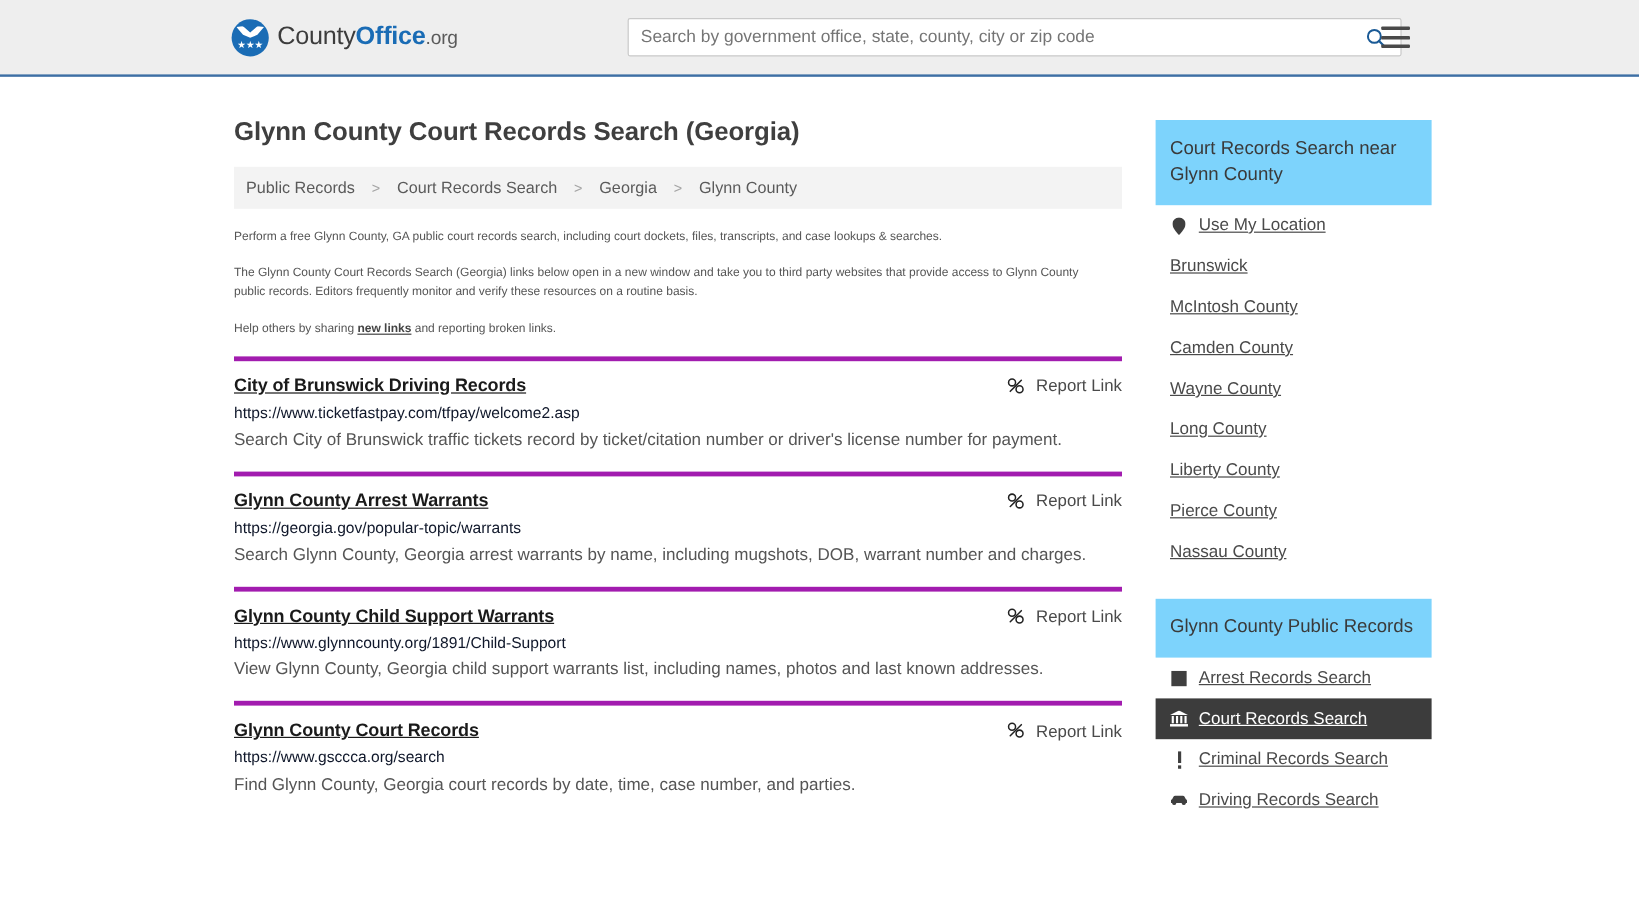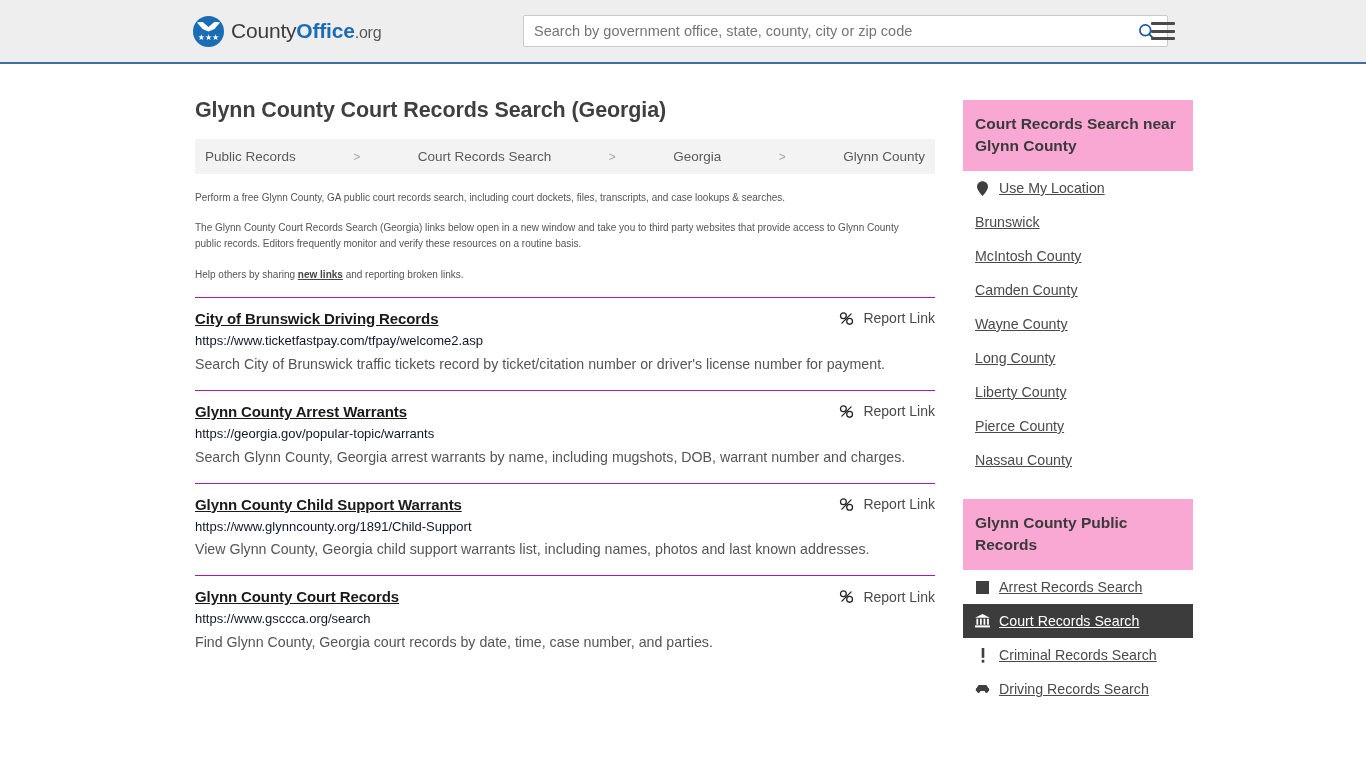--- a/index.html
+++ b/index.html
@@ -126,39 +126,38 @@
     letter-spacing: -0.1px;
   }
 
   .breadcrumb {
     background: #f3f3f3;
     padding: 10px 10px 10px 10px;
     font-size: 13.5px;
     color: #5a5a5a;
     display: flex;
     align-items: center;
-    gap: 1px;
+    gap: 14px;
     flex-wrap: wrap;
     margin-bottom: 16px;
-    justify-content: space-between;
   }
   .breadcrumb a { color: #5a5a5a; text-decoration: none; cursor: pointer; }
   .breadcrumb .sep { color: #a5a5a5; font-size: 12px; }
 
   .intro p {
     font-size: 10px;
     line-height: 1.62;
     color: #555555;
     margin: 0 18px 14px 0;
   }
   .intro a { color: #444; text-decoration: underline; font-weight: bold; cursor: pointer; }
 
   
   .result {
-    border-top: 1px solid #a21caf;
+    border-top: 4px solid #a21caf;
     padding: 12px 0 14px 0;
   }
   .result-head {
     display: flex;
     justify-content: space-between;
     align-items: flex-start;
   }
   .result-title {
     font-size: 15px;
     font-weight: bold;
@@ -185,24 +184,24 @@
   }
   .result-desc {
     font-size: 14.2px;
     color: #555555;
     line-height: 1.62;
     margin-top: 3px;
   }
 
   
   .side-box-head {
-    background: #f9a8d4;
+    background: #7dd3fc;
     padding: 13px 12px 14px 12px;
     font-size: 15.5px;
-    font-weight: bold;
+    font-weight: normal;
     color: #3a3a3a;
     line-height: 1.42;
   }
   .side-list { padding: 0; margin: 0; list-style: none; }
   .side-list li { padding: 0; }
   .side-link {
     display: flex;
     align-items: center;
     gap: 9px;
     padding: 9px 12px;

